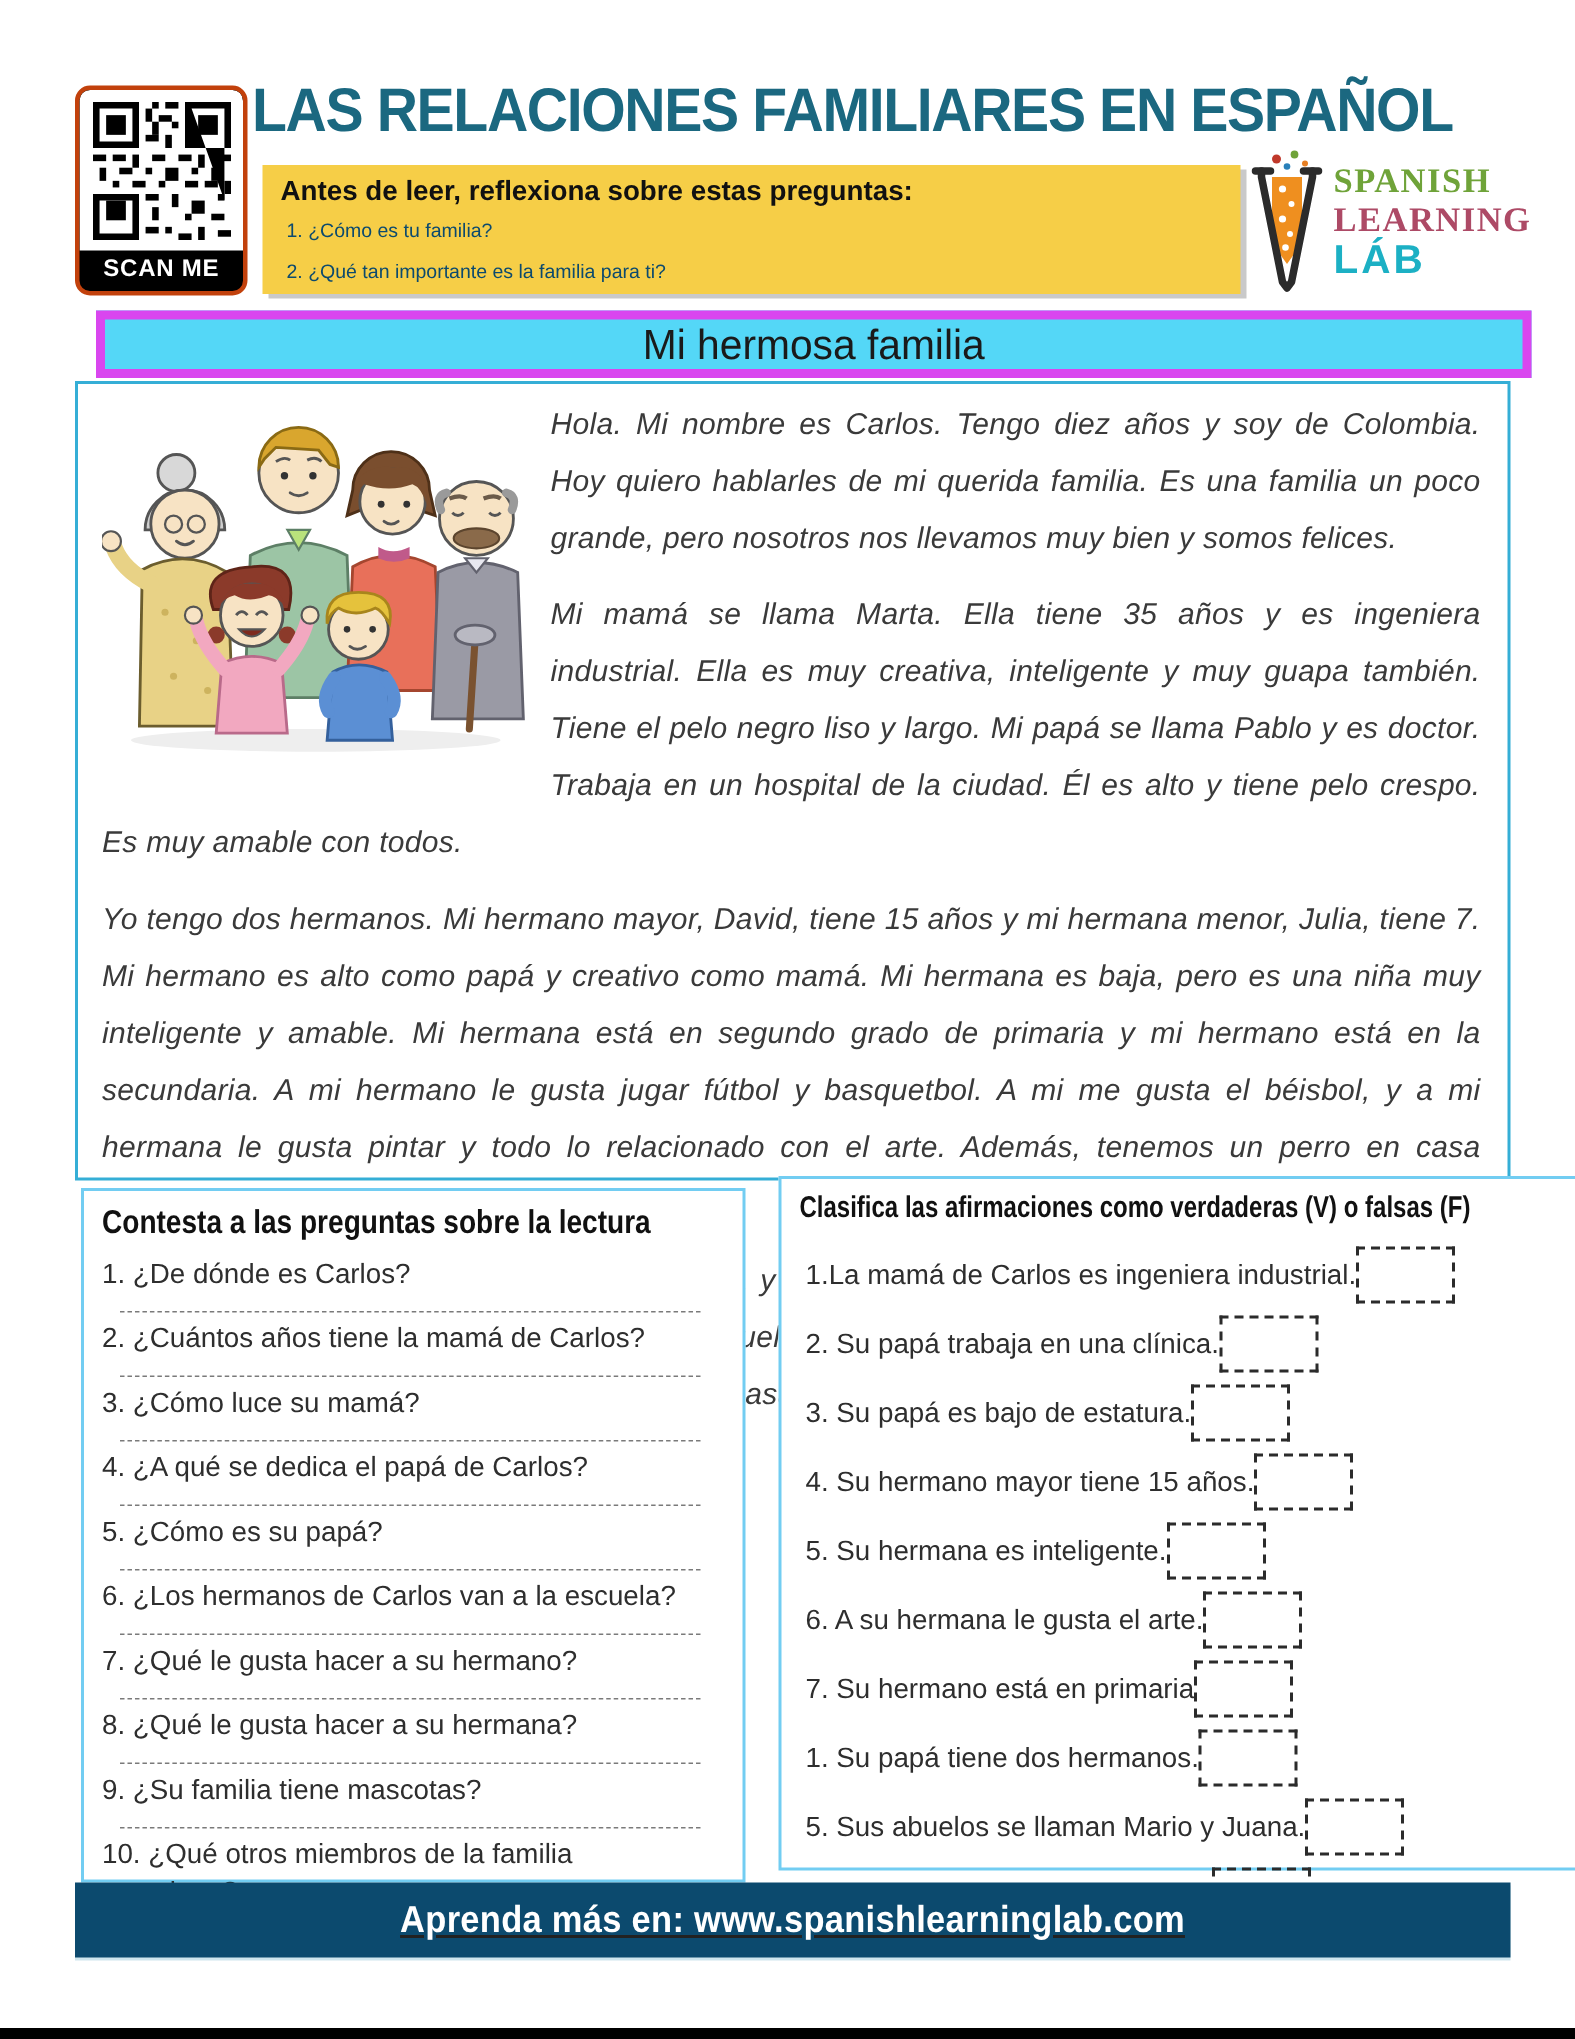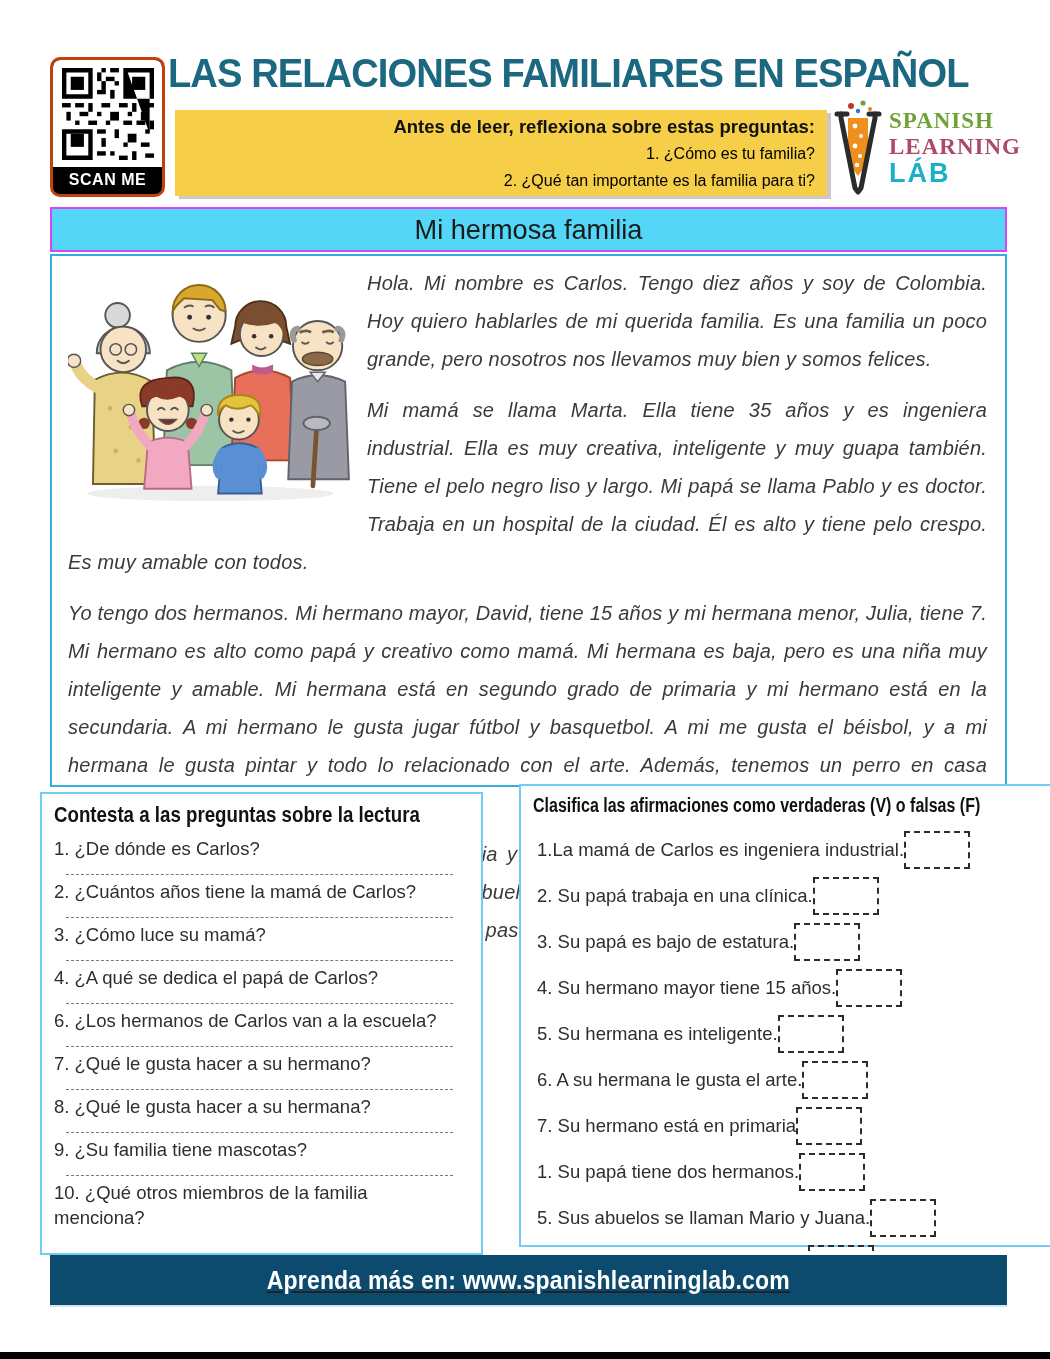--- a/index.html
+++ b/index.html
@@ -15,48 +15,48 @@
   }
   .qr-white{background:#fff;border-radius:7px 7px 0 0;flex:1;display:flex;align-items:center;justify-content:center;}
   .qr-label{height:27px;line-height:26px;text-align:center;color:#fff;font-weight:bold;font-size:16px;letter-spacing:.5px;}
   .page-title{
     position:absolute;left:168px;top:50px;width:860px;
     font-size:41px;font-weight:bold;color:#1b6880;letter-spacing:-1px;white-space:nowrap;
     transform:scaleX(.93);transform-origin:left top;
   }
   .pre-box{
     position:absolute;left:175px;top:110px;width:652px;height:86px;box-sizing:border-box;
-    background:#f6ce47;box-shadow:4px 3px 0 #c9c9c9;padding:6px 12px 4px 12px;text-align:right;
+    background:#f6ce47;box-shadow:4px 3px 0 #c9c9c9;padding:6px 12px 4px 12px;
   }
   .pre-heading{font-size:18.5px;font-weight:bold;color:#111;margin:0 0 2px 0;}
-  .pre-q{font-size:16px;color:#000000;line-height:27px;margin-left:4px;}
+  .pre-q{font-size:13px;color:#0c4a6e;line-height:27px;margin-left:4px;}
   .logo{position:absolute;left:833px;top:100px;width:190px;height:96px;display:flex;align-items:center;}
   .logo-text{margin-left:6px;line-height:1;}
   .logo-l1{font-family:"Liberation Serif", serif;font-weight:bold;font-size:23px;color:#6fa339;letter-spacing:1px;}
   .logo-l2{font-family:"Liberation Serif", serif;font-weight:bold;font-size:23px;color:#ad4a66;letter-spacing:1px;margin-top:3px;}
   .logo-l3{font-size:27px;font-weight:bold;color:#1cb0c4;letter-spacing:2px;margin-top:2px;}
   
   .banner{
-    position:absolute;left:50px;top:207px;width:957px;height:45px;box-sizing:border-box;
-    background:#54d7f7;border:2px solid #d946ef;
+    position:absolute;left:64px;top:207px;width:957px;height:45px;box-sizing:border-box;
+    background:#54d7f7;border:6px solid #d946ef;
     display:flex;align-items:center;justify-content:center;
   }
   .banner-text{font-size:28px;color:#1a1a1a;transform:scaleX(.97);}
   .reading-box{
     position:absolute;left:50px;top:254px;width:957px;height:533px;box-sizing:border-box;
     border:2px solid #35aed6;background:#fff;padding:8px 18px 0 16px;font-style:italic;
   }
   .family-art{float:left;width:285px;height:237px;margin:2px 14px 4px 0;}
   .reading-paragraphs p{
     margin:0 0 13px 0;font-size:20px;line-height:38px;color:#3a3a3a;
     text-align:justify;letter-spacing:.2px;
   }
   
   .ex-box{position:absolute;box-sizing:border-box;border:2px solid #72cdf2;background:#fff;}
-  .ex-left{left:40px;top:792px;width:443px;height:463px;padding:6px 28px 0 12px;}
+  .ex-left{left:54px;top:792px;width:443px;height:463px;padding:6px 28px 0 12px;}
   .ex-right{left:519px;top:784px;width:552px;height:463px;padding:6px 12px 0 12px;}
   .ex-heading{
     font-size:22px;font-weight:bold;color:#111;white-space:nowrap;
     transform:scaleX(.85);transform-origin:left top;margin:2px 0 8px 0;letter-spacing:0;
   }
   .ex-right .ex-heading{font-size:20px;transform:scaleX(.80);margin-bottom:14px;}
   .q-item{margin-bottom:4px;}
   .q-text{font-size:18.5px;color:#2e2e2e;line-height:25px;}
   .answer-line{border-bottom:1.6px dashed #7a7a7a;margin:13px 0 2px 12px;height:0;}
   .q-item:last-child .answer-line{display:none;}
@@ -276,20 +276,24 @@
       <div class="q-item">
         <div class="q-text">3. ¿Cómo luce su mamá?</div>
         <div class="answer-line"></div>
       </div>
 
       <div class="q-item">
         <div class="q-text">4. ¿A qué se dedica el papá de Carlos?</div>
         <div class="answer-line"></div>
       </div>
 
+      <div class="q-item">
+        <div class="q-text">5. ¿Cómo es su papá?</div>
+        <div class="answer-line"></div>
+      </div>
 
       <div class="q-item">
         <div class="q-text">6. ¿Los hermanos de Carlos van a la escuela?</div>
         <div class="answer-line"></div>
       </div>
 
       <div class="q-item">
         <div class="q-text">7. ¿Qué le gusta hacer a su hermano?</div>
         <div class="answer-line"></div>
       </div>

